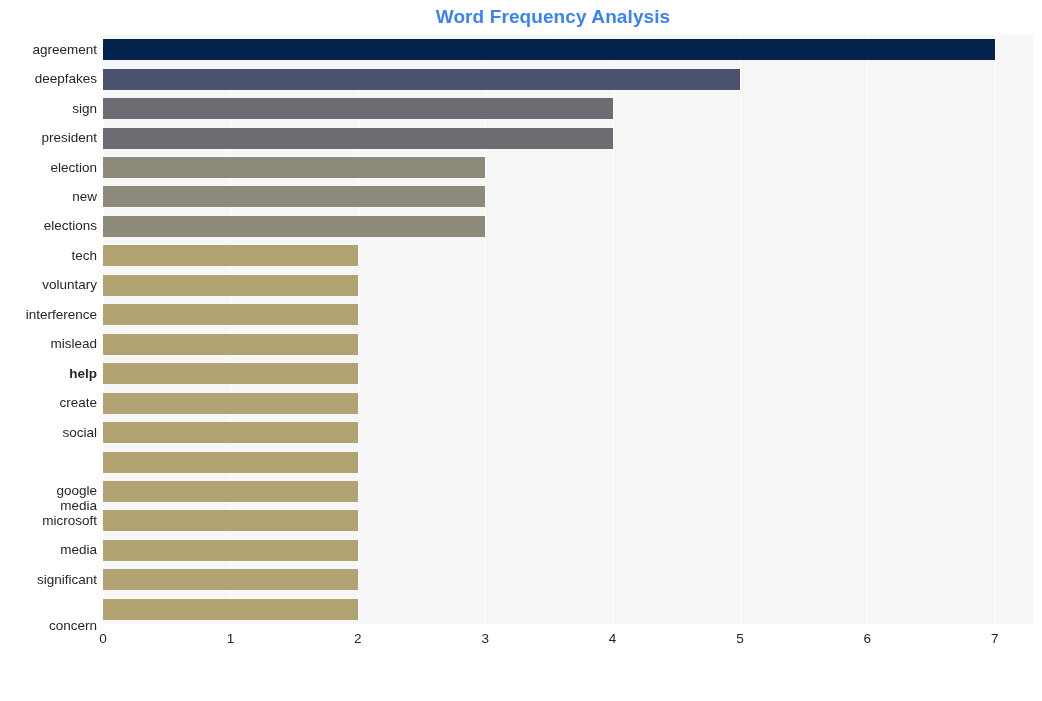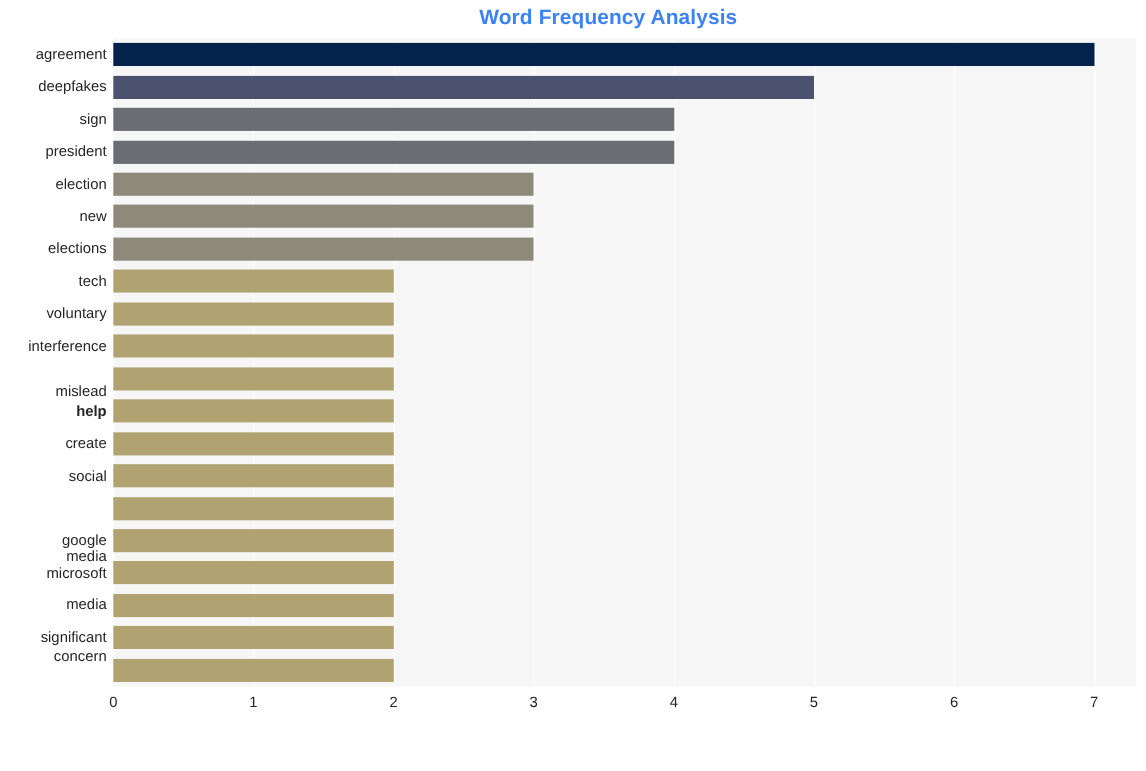--- a/index.html
+++ b/index.html
@@ -204,30 +204,30 @@
       <div class="y-tick-label" style="top: 7.725px;">agreement</div>
       <div class="y-tick-label" style="top: 37.175px;">deepfakes</div>
       <div class="y-tick-label" style="top: 66.625px;">sign</div>
       <div class="y-tick-label" style="top: 96.075px;">president</div>
       <div class="y-tick-label" style="top: 125.525px;">election</div>
       <div class="y-tick-label" style="top: 154.975px;">new</div>
       <div class="y-tick-label" style="top: 184.425px;">elections</div>
       <div class="y-tick-label" style="top: 213.875px;">tech</div>
       <div class="y-tick-label" style="top: 243.325px;">voluntary</div>
       <div class="y-tick-label" style="top: 272.775px;">interference</div>
-      <div class="y-tick-label" style="top: 302.225px; margin-top: 12px;">mislead</div>
+      <div class="y-tick-label" style="top: 302.225px;">mislead</div>
       <div class="y-tick-label" style="top: 331.675px; font-weight: bold;">help</div>
       <div class="y-tick-label" style="top: 361.125px;">create</div>
       <div class="y-tick-label" style="top: 390.575px;">social</div>
       <div class="y-tick-label" style="top: 420.025px; margin-top: 44px;">media</div>
       <div class="y-tick-label" style="top: 449.475px;">google</div>
       <div class="y-tick-label" style="top: 478.925px;">microsoft</div>
       <div class="y-tick-label" style="top: 508.375px;">media</div>
       <div class="y-tick-label" style="top: 537.825px;">significant</div>
-      <div class="y-tick-label" style="top: 555px;">concern</div>
+      <div class="y-tick-label" style="top: 584px;">concern</div>
     </div>
 
   <div id="x-axis-labels">
       <div class="x-tick-label" style="left: 0px;">0</div>
       <div class="x-tick-label" style="left: 127.397px;">1</div>
       <div class="x-tick-label" style="left: 254.795px;">2</div>
       <div class="x-tick-label" style="left: 382.192px;">3</div>
       <div class="x-tick-label" style="left: 509.589px;">4</div>
       <div class="x-tick-label" style="left: 636.986px;">5</div>
       <div class="x-tick-label" style="left: 764.384px;">6</div>

